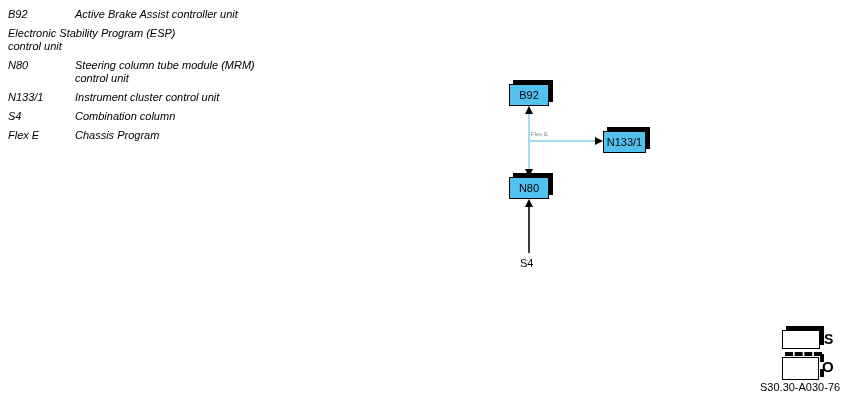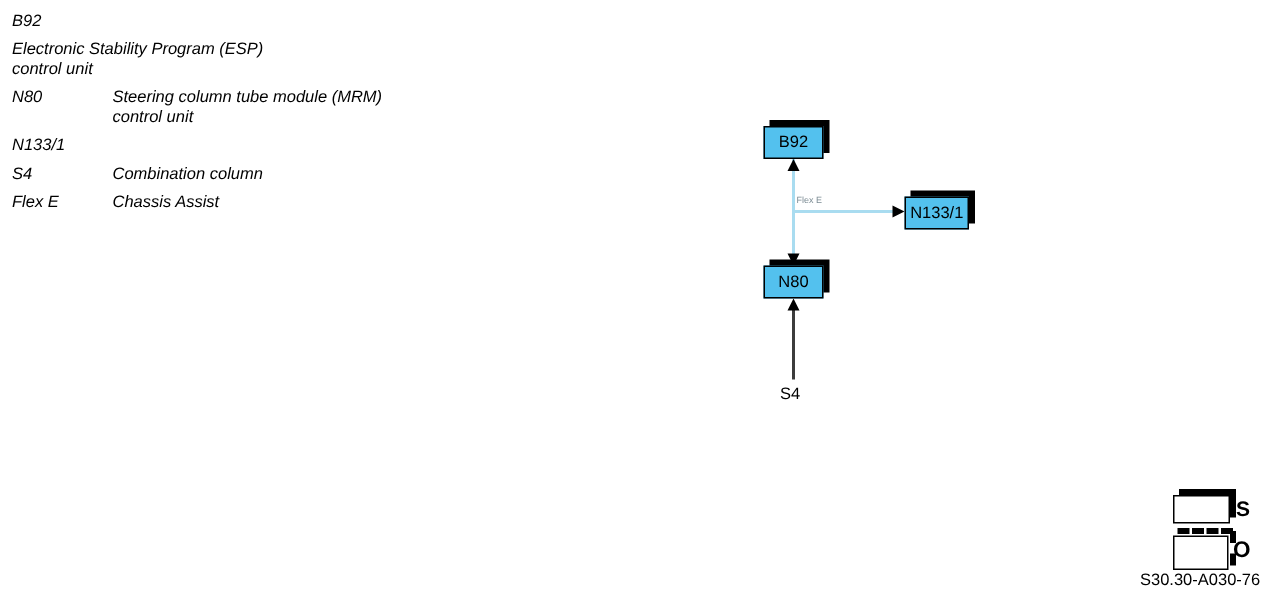--- a/index.html
+++ b/index.html
@@ -59,40 +59,42 @@
   .doc-code { position:absolute; left:760px; top:381px; font-size:11px; }
 </style>
 </head>
 <body>
 
 <div class="canvas">
 
   <div class="legend">
     <div class="legend-row">
       <span class="legend-key">B92</span>
+      <span class="legend-desc">Active Brake Assist controller unit</span>
     </div>
     <div class="legend-row">
       <span class="legend-desc">Electronic Stability Program (ESP)
 control unit</span>
     </div>
     <div class="legend-row">
       <span class="legend-key">N80</span>
       <span class="legend-desc">Steering column tube module (MRM)
 control unit</span>
     </div>
     <div class="legend-row">
       <span class="legend-key">N133/1</span>
+      <span class="legend-desc">Instrument cluster control unit</span>
     </div>
     <div class="legend-row">
       <span class="legend-key">S4</span>
       <span class="legend-desc">Combination column</span>
     </div>
     <div class="legend-row">
       <span class="legend-key">Flex E</span>
-      <span class="legend-desc">Chassis Assist</span>
+      <span class="legend-desc">Chassis Program</span>
     </div>
   </div>
 
   <div>
 
     <div class="bus-v"></div>
     <div class="bus-h"></div>
     <div class="s4-line"></div>
 
     <div class="arr arr-up    arr-b92"></div>

